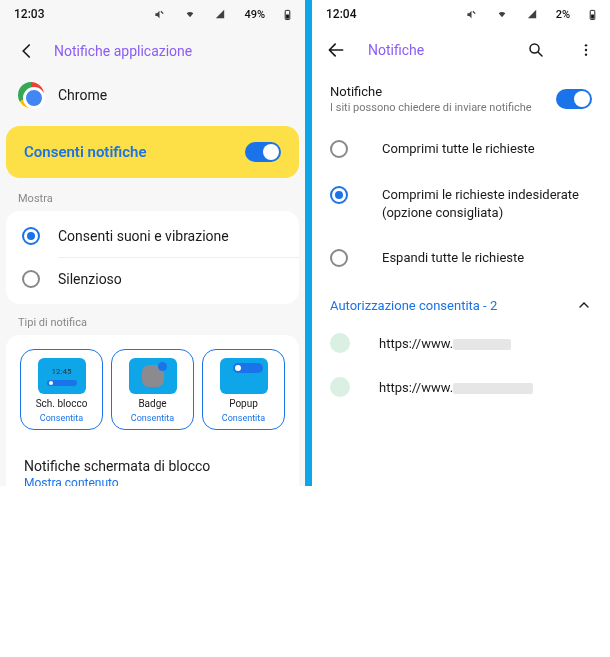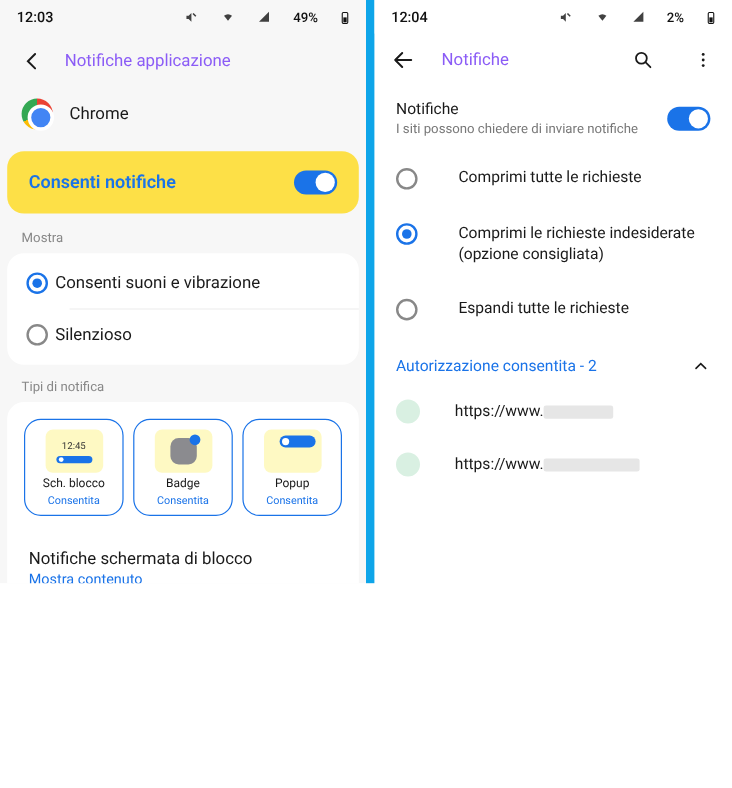--- a/index.html
+++ b/index.html
@@ -15,29 +15,29 @@
 .app-row{display:flex;align-items:center;padding:10px 18px 18px;gap:14px}
 .chrome-icon{width:26px;height:26px;border-radius:50%;position:relative;background:conic-gradient(#ea4335 0 120deg,#fbbc05 120deg 240deg,#34a853 240deg 360deg)}
 .chrome-icon::after{content:"";position:absolute;top:5px;left:5px;width:16px;height:16px;border-radius:50%;background:#4285f4;border:3px solid #fff}
 .app-name{font-size:14px;color:#1a1a1a}
 .allow-row{display:flex;justify-content:space-between;align-items:center;padding:16px 18px;background:#fde047;border-radius:14px;margin:0 6px 10px}
 .allow-label{font-size:15px;font-weight:600;color:#1a73e8}
 .toggle{width:36px;height:20px;border-radius:10px;background:#1a73e8;position:relative}
 .toggle::after{content:"";position:absolute;right:2px;top:2px;width:16px;height:16px;border-radius:50%;background:#fff}
 .section-label{font-size:11px;color:#888;padding:4px 18px 6px}
 .card{background:#fff;border-radius:14px;margin:0 6px 8px;padding:4px 0}
-.radio-row{display:flex;align-items:center;padding:12px 16px;gap:6px}
+.radio-row{display:flex;align-items:center;padding:12px 16px;gap:18px}
 .radio{width:18px;height:18px;border-radius:50%;border:2px solid #888;flex-shrink:0}
 .radio.sel{border-color:#1a73e8}
 .radio.sel::after{content:"";display:block;width:8px;height:8px;border-radius:50%;background:#1a73e8;margin:3px}
 .radio-label{font-size:14px;color:#1a1a1a}
 .divider{height:1px;background:#eee;margin-left:52px}
 .types-row{display:flex;gap:8px;padding:10px 14px 14px}
 .type-card{flex:1;border:1.5px solid #1a73e8;border-radius:14px;padding:8px 4px 6px;text-align:center;display:flex;flex-direction:column;align-items:center;gap:4px}
-.type-preview{width:48px;height:36px;background:#fef9c3;border-radius:6px;display:flex;flex-direction:column;justify-content:center;align-items:center;padding:4px;position:relative}
+.type-preview{width:48px;height:36px;background:#0ea5e9;border-radius:6px;display:flex;flex-direction:column;justify-content:center;align-items:center;padding:4px;position:relative}
 .lock-time{font-size:8px;color:#333}
 .lock-bar{width:30px;height:6px;background:#1a73e8;border-radius:3px;margin-top:4px;position:relative}
 .lock-bar::before{content:"";position:absolute;left:2px;top:1px;width:4px;height:4px;border-radius:50%;background:#fff}
 .badge-shape{width:22px;height:22px;border-radius:7px;background:#8b8b8f;position:relative;margin:auto}
 .badge-dot{position:absolute;top:-3px;right:-3px;width:9px;height:9px;border-radius:50%;background:#1a73e8}
 .popup-shape{width:30px;height:10px;background:#1a73e8;border-radius:5px;position:absolute;top:5px;right:5px}
 .popup-shape::before{content:"";position:absolute;left:2px;top:2px;width:6px;height:6px;border-radius:50%;background:#fff}
 .type-title{font-size:10px;color:#1a1a1a}
 .type-status{font-size:9px;color:#1a73e8}
 .list-item{padding:14px 18px}

